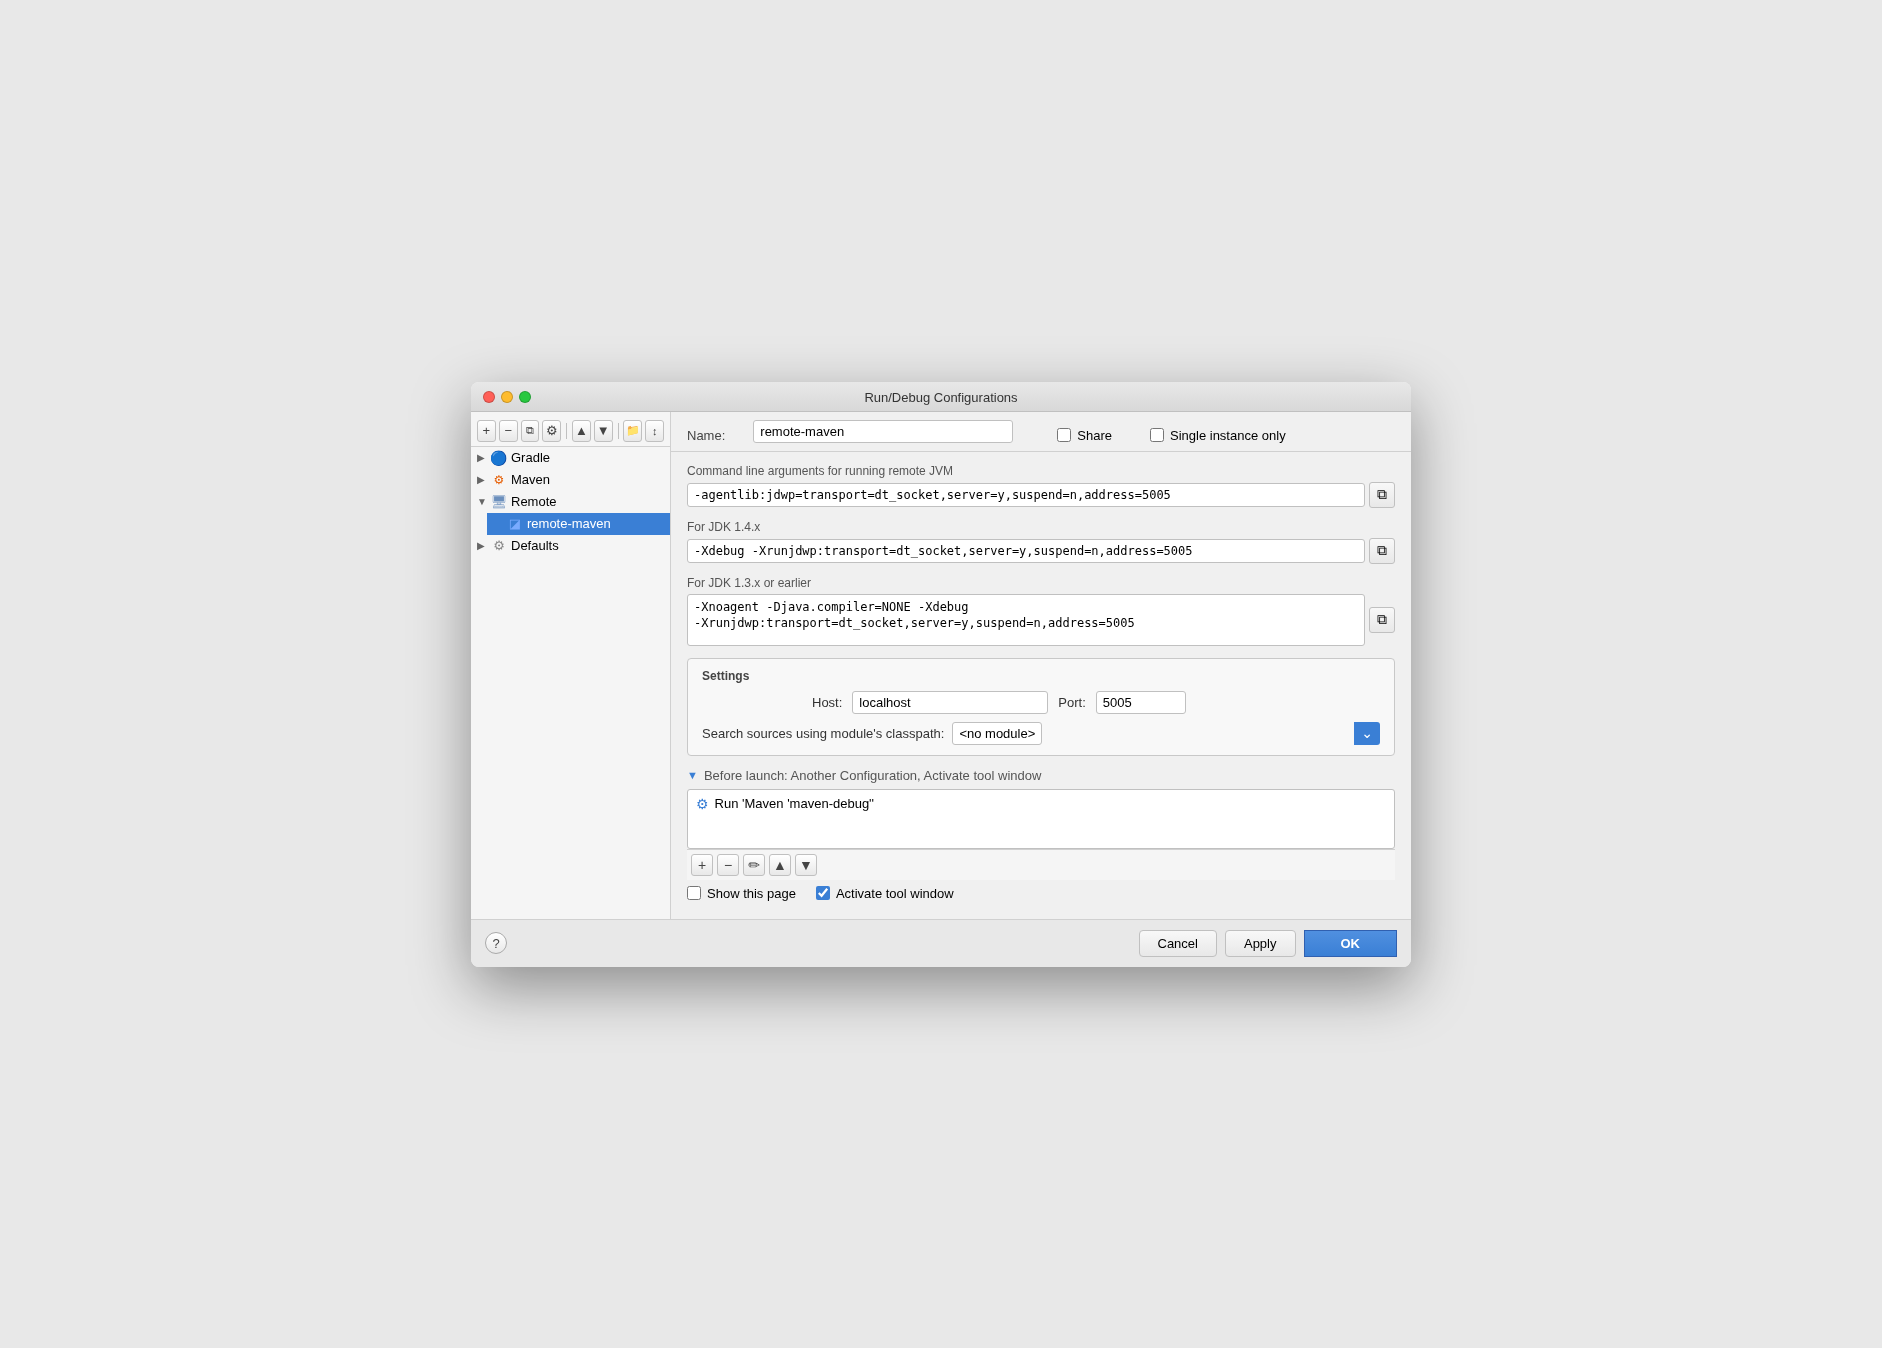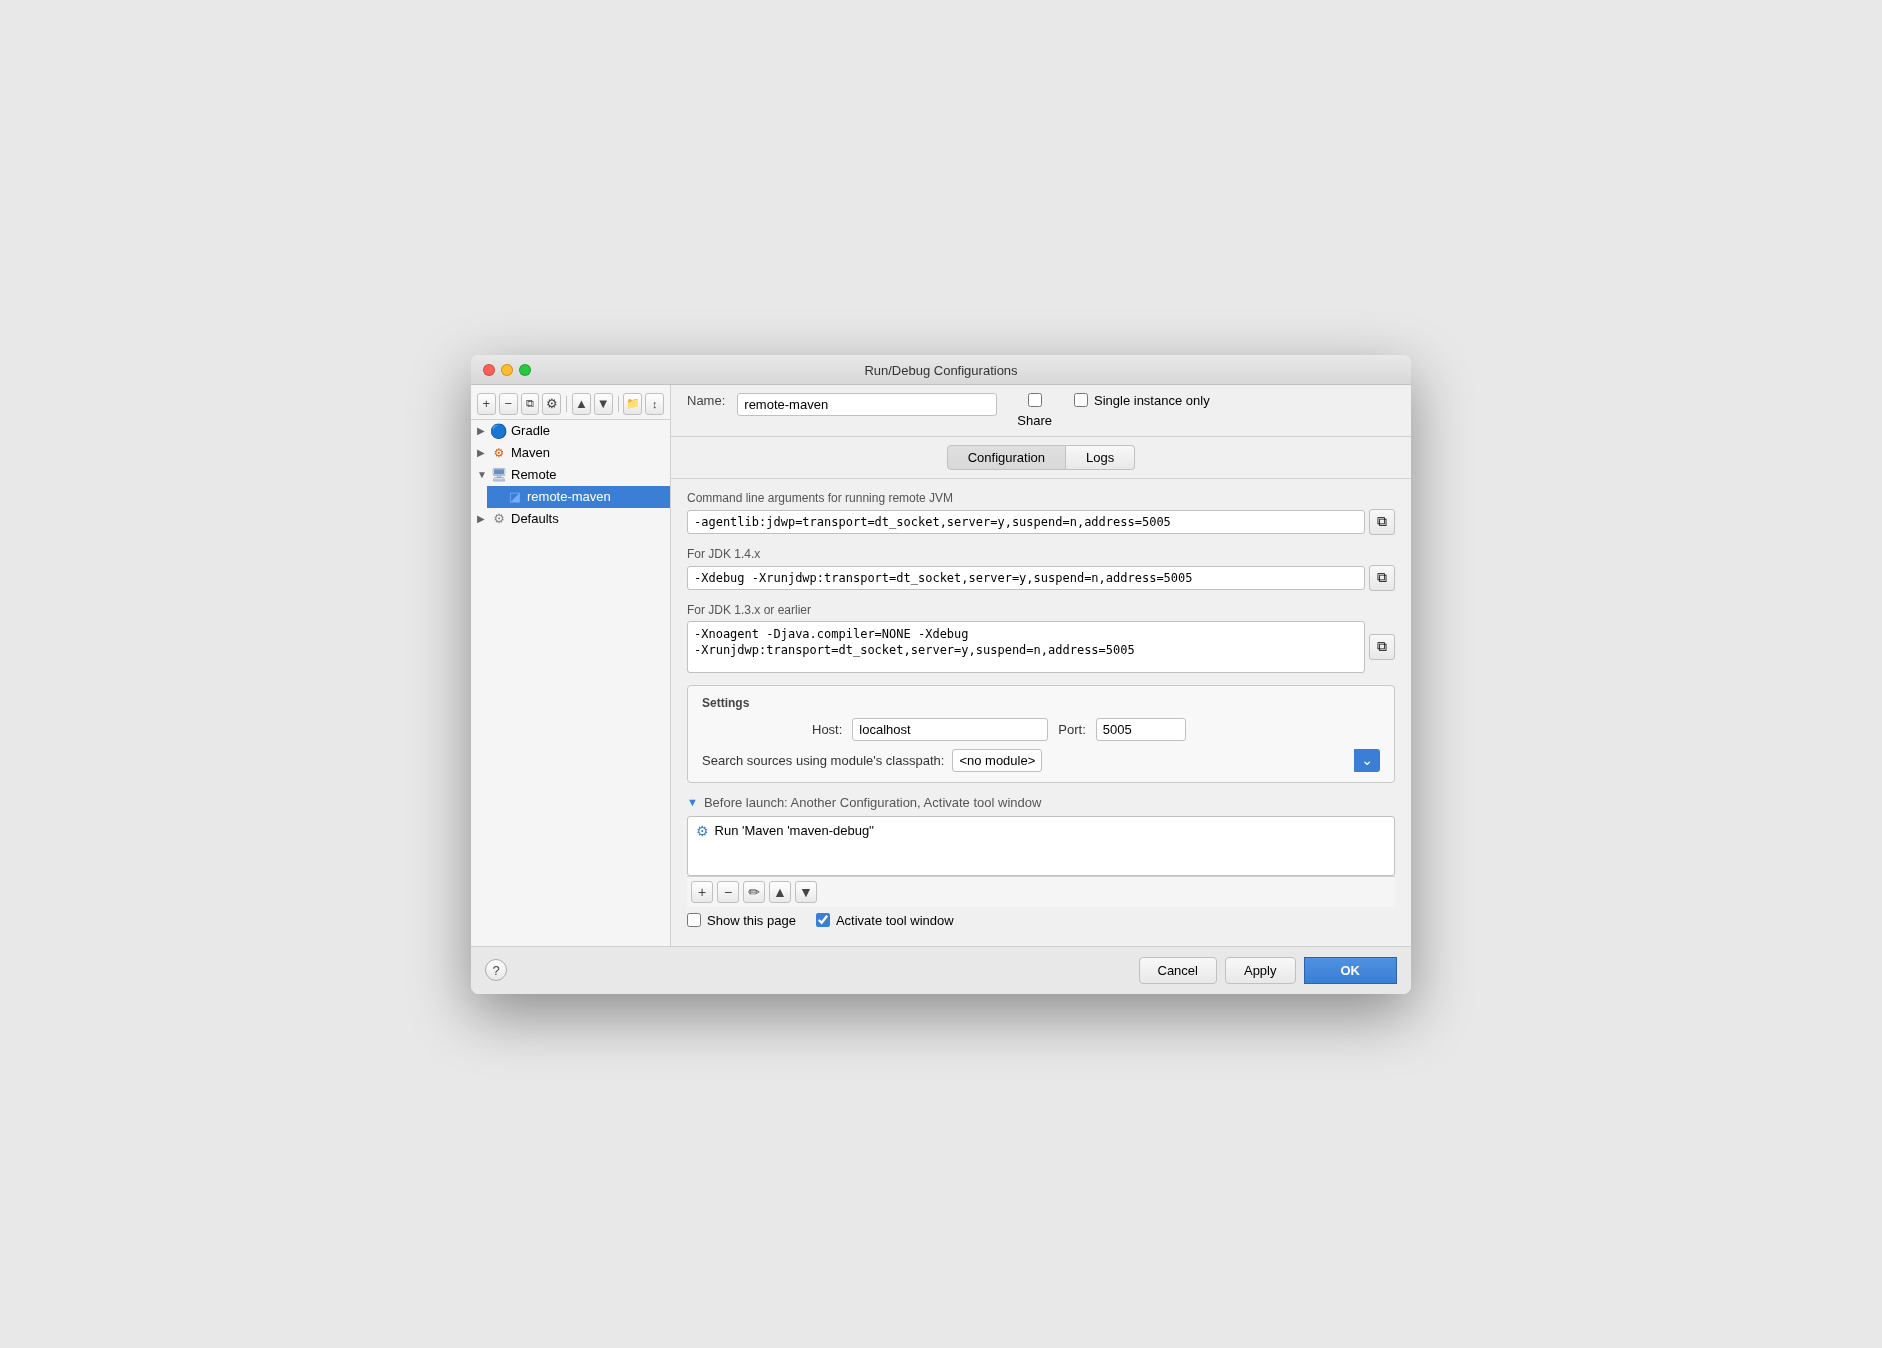--- a/index.html
+++ b/index.html
@@ -114,40 +114,39 @@
 
     .right-panel {
       flex: 1;
       display: flex;
       flex-direction: column;
       background: #f0f0f0;
     }
     .right-header {
       padding: 8px 16px;
       display: flex;
-      align-items: flex-start;
-      gap: 12px;
+      align-items: flex-end;
+      gap: 28px;
       border-bottom: 1px solid #d0d0d0;
       background: #f0f0f0;
     }
     .name-label { color: #444; font-size: 13px; }
     .name-input {
       flex: 0 0 260px;
       padding: 3px 6px;
       border: 1px solid #c0c0c0;
       border-radius: 3px;
       background: white;
       font-size: 13px;
     }
     .share-area {
       display: flex;
       align-items: center;
       gap: 6px;
-      margin-left: 8px;
-      flex-direction: column;
+      margin-left: 16px;
     }
     .single-instance-area {
       display: flex;
       align-items: center;
       gap: 6px;
       margin-left: 10px;
     }
     .tabs-row {
       display: flex;
       justify-content: center;
@@ -502,24 +501,20 @@
         <div class="share-area">
           <input type="checkbox" style="">
           <label>Share</label>
         </div>
         <div class="single-instance-area">
           <input type="checkbox" style="">
           <label>Single instance only</label>
         </div>
       </div>
 
-      <div class="tabs-row">
-        <button class="tab-btn active">Configuration</button>
-        <button class="tab-btn">Logs</button>
-      </div>
 
       <div class="config-body">
 
         <div class="section-label">Command line arguments for running remote JVM</div>
         <div class="cmd-input-row">
           <input type="text" class="cmd-input" style="font-family: monospace;" value="-agentlib:jdwp=transport=dt_socket,server=y,suspend=n,address=5005">
           <button class="copy-btn" title="Copy">⧉</button>
         </div>
 
         <div class="section-label">For JDK 1.4.x</div>

